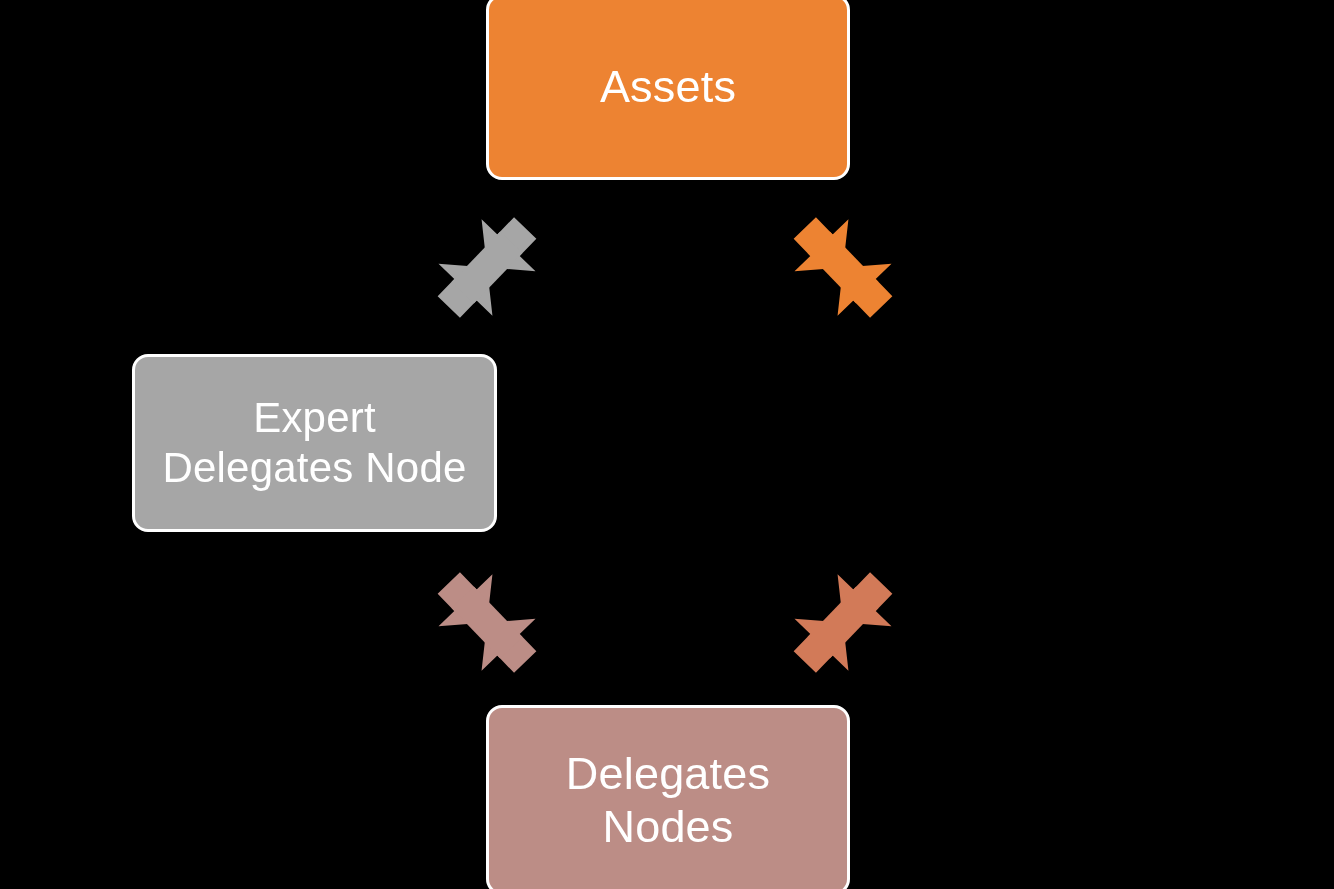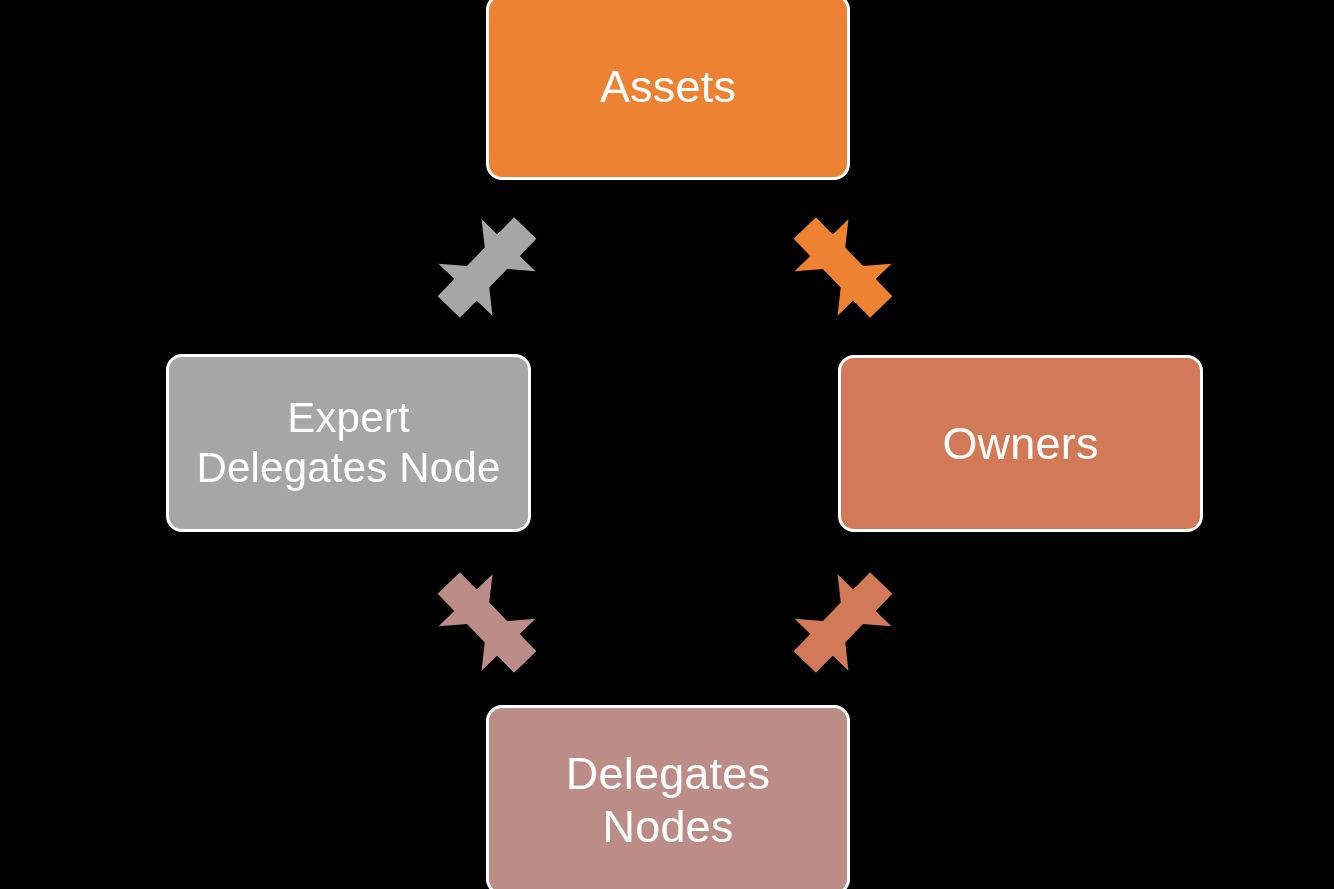--- a/index.html
+++ b/index.html
@@ -99,26 +99,23 @@
       <path d="M 20,62 L 44,62 L 44,40 L 75,77.5 L 44,115 L 44,93 L 20,93 Z" fill="#D27A58"></path>
       <path d="M 130,62 L 106,62 L 106,40 L 75,77.5 L 106,115 L 106,93 L 130,93 Z" fill="#D27A58"></path>
       <rect x="40" y="62" width="70" height="31" fill="#D27A58"></rect>
     </g>
   </svg>
 
   <div id="node-assets" class="node-box" style="background: rgb(237, 131, 50); border-color: rgb(255, 255, 255); color: rgb(255, 255, 255);">
     <span class="node-label">Assets</span>
   </div>
 
-  <div id="node-expert" class="node-box" style="background: rgb(166, 166, 166); border-color: rgb(255, 255, 255); color: rgb(255, 255, 255); margin-left: 34px;">
+  <div id="node-expert" class="node-box" style="background: rgb(166, 166, 166); border-color: rgb(255, 255, 255); color: rgb(255, 255, 255);">
     <span class="node-label">Expert
 Delegates Node</span>
   </div>
 
-  <div id="node-owners" class="node-box" style="background: rgb(210, 122, 88); border-color: rgb(255, 255, 255); color: rgb(255, 255, 255);">
-    <span class="node-label">Owners</span>
-  </div>
 
   <div id="node-validator" class="node-box" style="background: rgb(188, 141, 134); border-color: rgb(255, 255, 255); color: rgb(255, 255, 255);">
     <span class="node-label">Delegates Nodes</span>
   </div>
 
 </div>
 
 </body></html>

